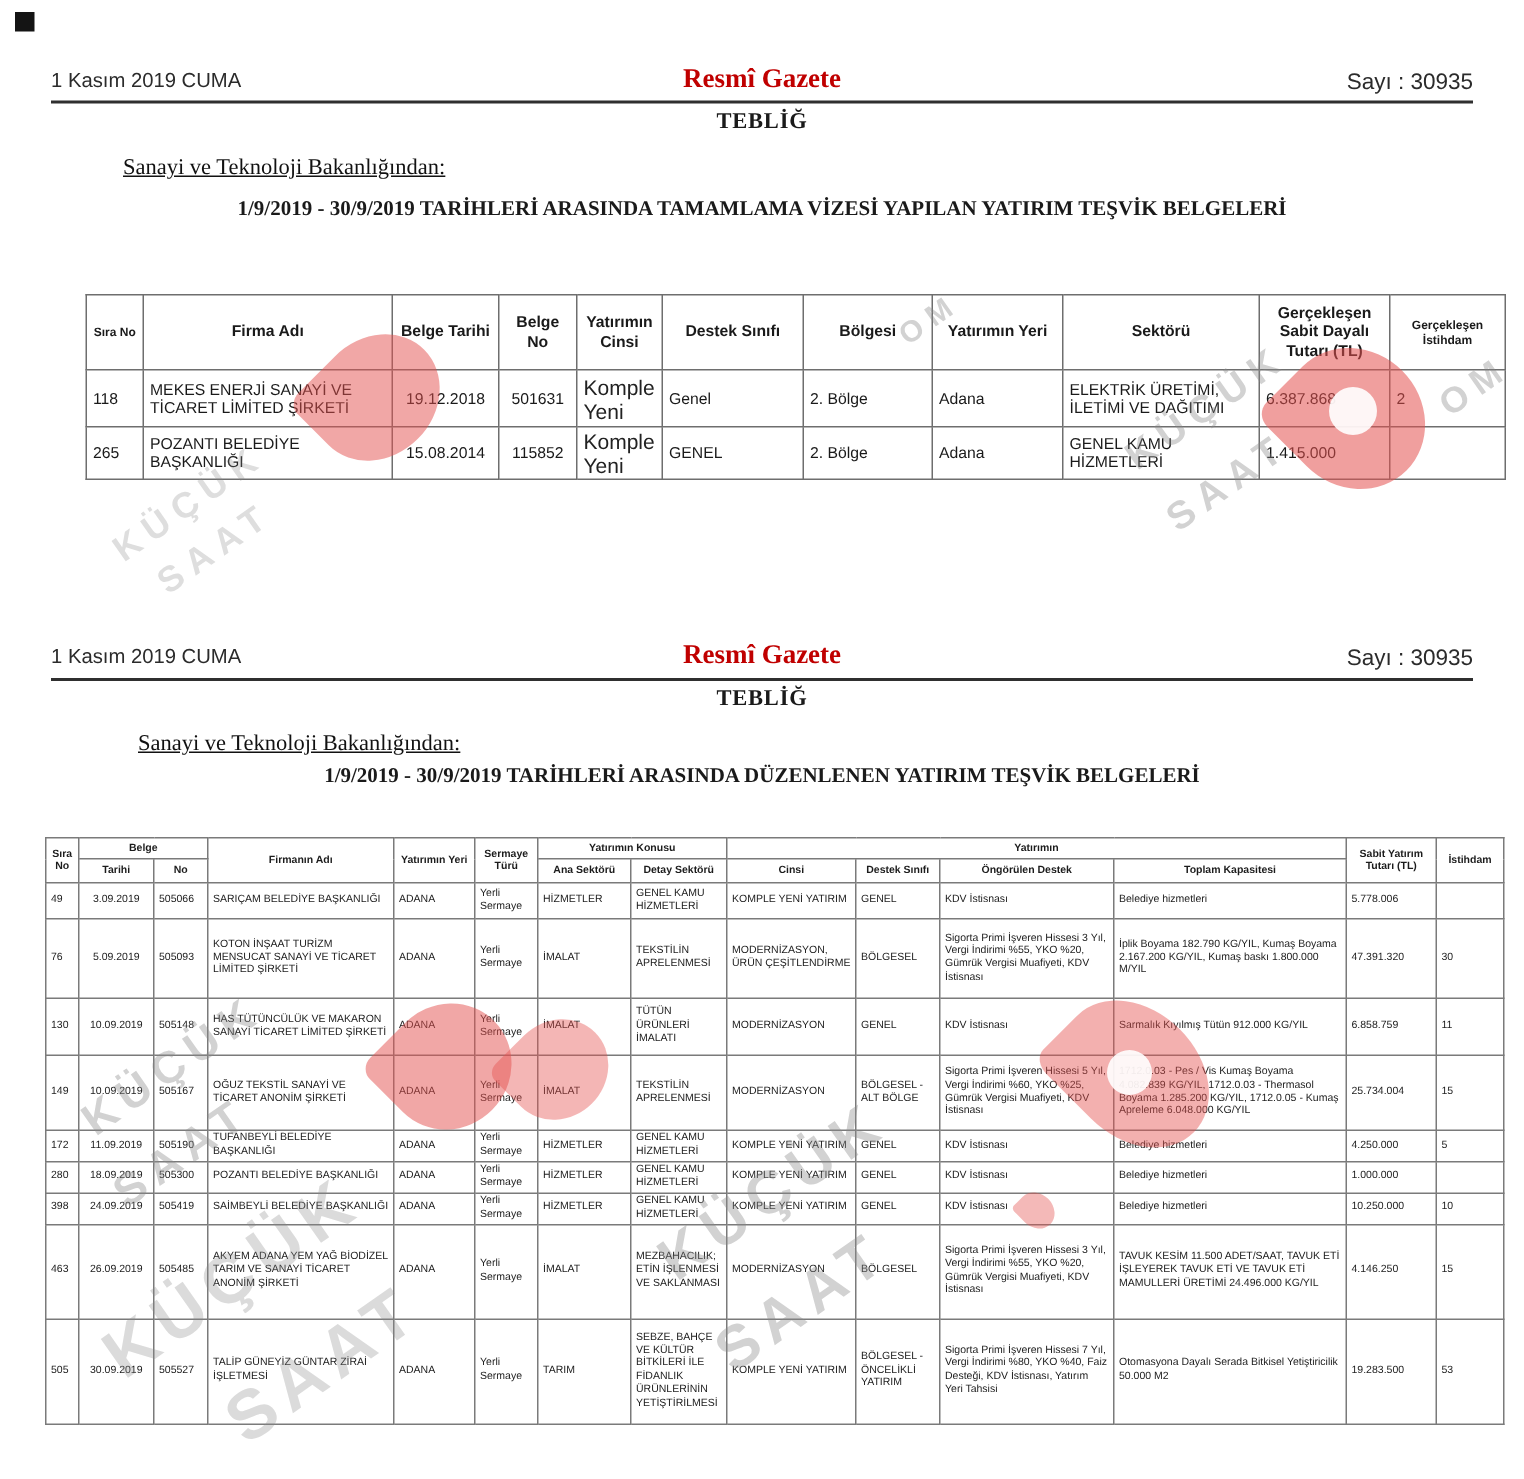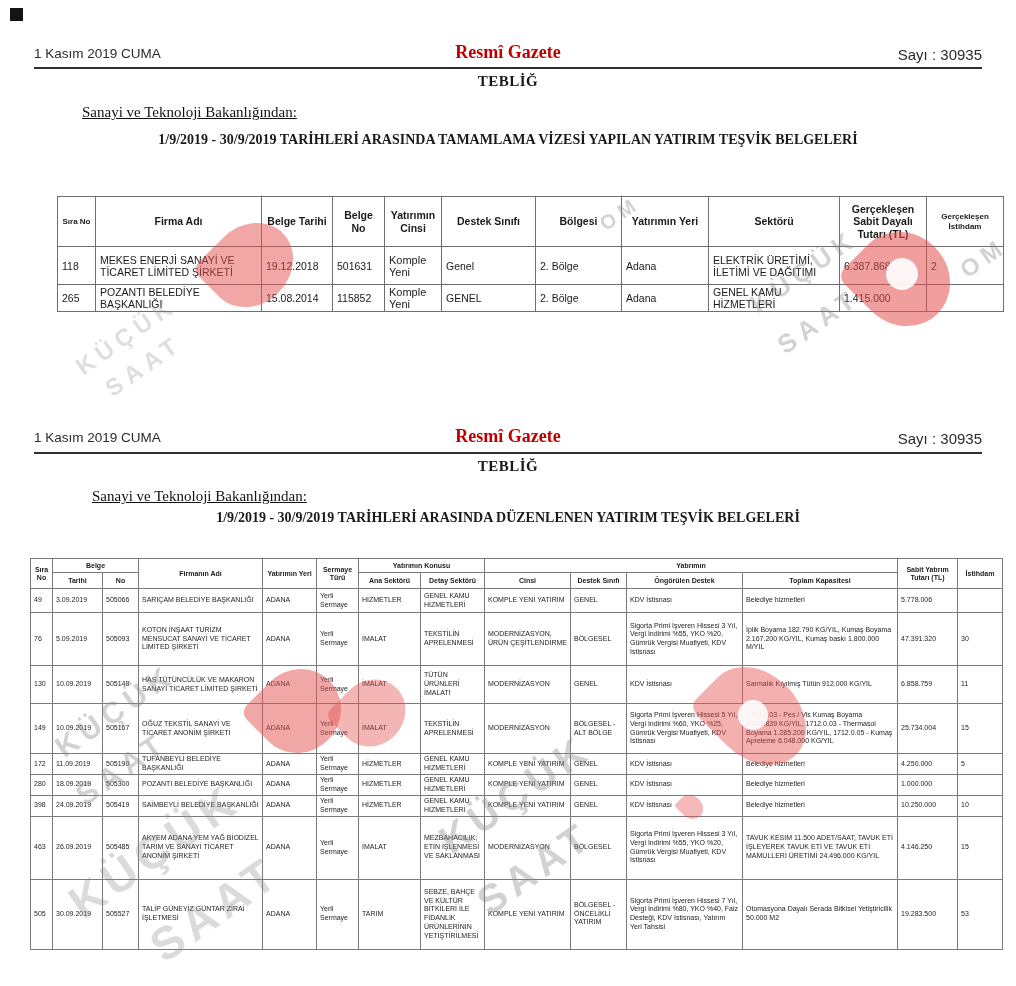--- a/index.html
+++ b/index.html
@@ -14,25 +14,25 @@
   .rule{height:2px;background:#2f2f2f;left:34px;width:948px;}
   .teblig{font-size:15px;font-weight:bold;letter-spacing:.5px;}
   .ministry{font-size:15px;text-decoration:underline;color:#111;}
   .doc-title{font-size:14px;font-weight:bold;}
 
   table{border-collapse:collapse;table-layout:fixed;background:transparent;}
   .t1{font-size:10.5px;}
   .t1 th,.t1 td{border:1px solid #6e6e6e;padding:1px 4px;vertical-align:middle;overflow:hidden;}
   .t1 th{font-weight:bold;text-align:center;line-height:1.15;}
   .t1 th.tiny{font-size:8px;}
-  .t1 td.sm{font-size:11px;color:#222;}
+  .t1 td.sm{font-size:14px;color:#222;}
   .t2{font-size:7px;line-height:1.25;color:#1c1c1c;}
   .t2 th,.t2 td{border:1px solid #7a7a7a;padding:1px 3px;vertical-align:middle;overflow:hidden;}
   .t2 th{font-weight:bold;text-align:center;line-height:1.1;}
-  .al-l{text-align:left;} .al-c{text-align:left;} .al-r{text-align:left;}
+  .al-l{text-align:left;} .al-c{text-align:center;} .al-r{text-align:left;}
 
   .wm{pointer-events:none;}
   .wm-text{position:absolute;font-family:"Liberation Sans",sans-serif;font-weight:bold;
            color:#8a8a8a;opacity:.38;transform:rotate(-35deg);letter-spacing:6px;white-space:nowrap;}
   .wm-drop{position:absolute;background:#e4504e;opacity:.5;transform:rotate(45deg);
            border-radius:50% 50% 50% 12%;}
   .wm-hole{position:absolute;background:#fff;border-radius:50%;opacity:.9;}
   .artifact{background:#141414;}
 </style>
 </head>

